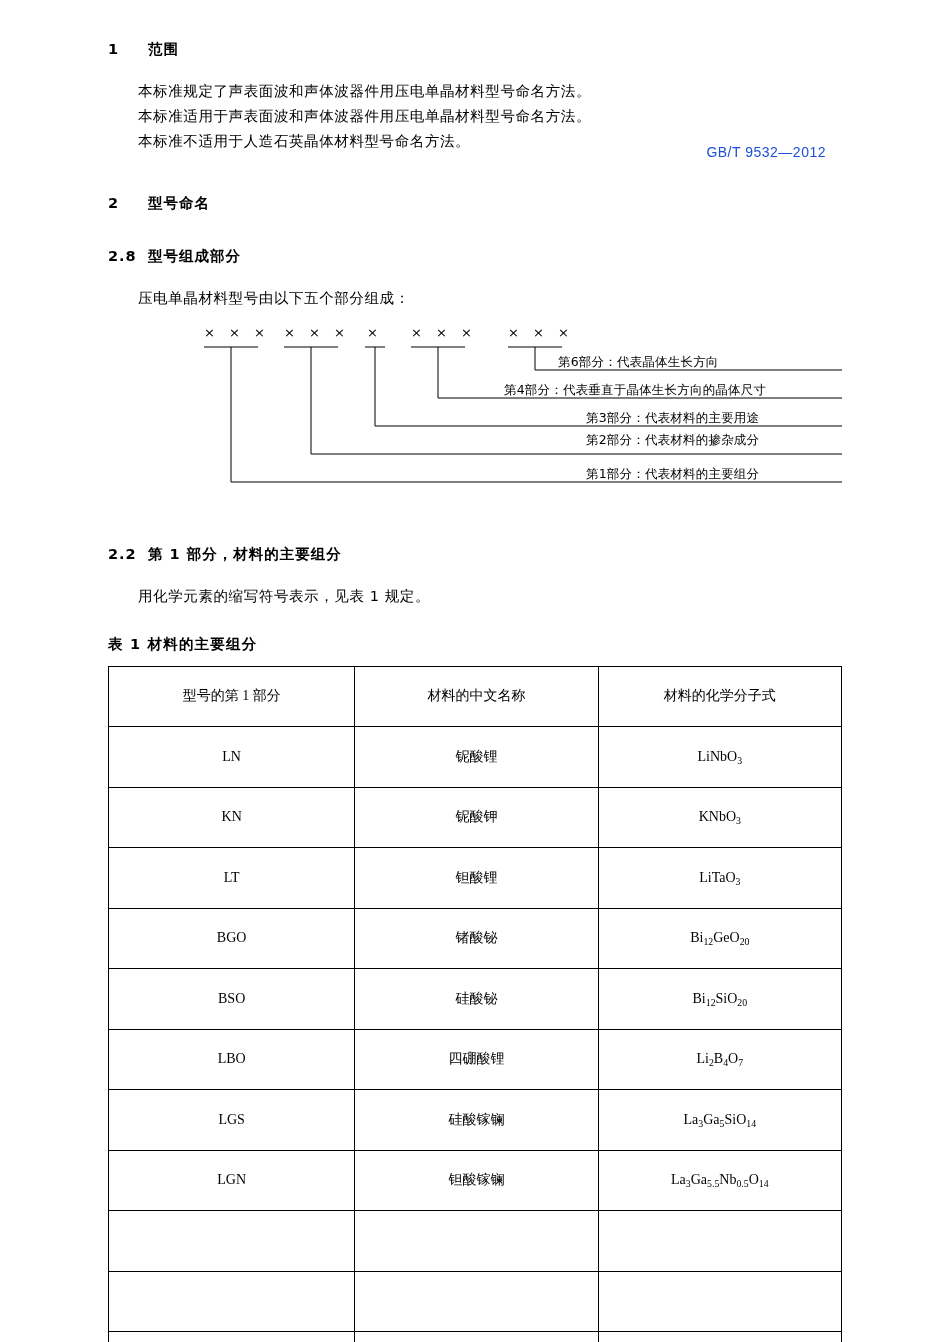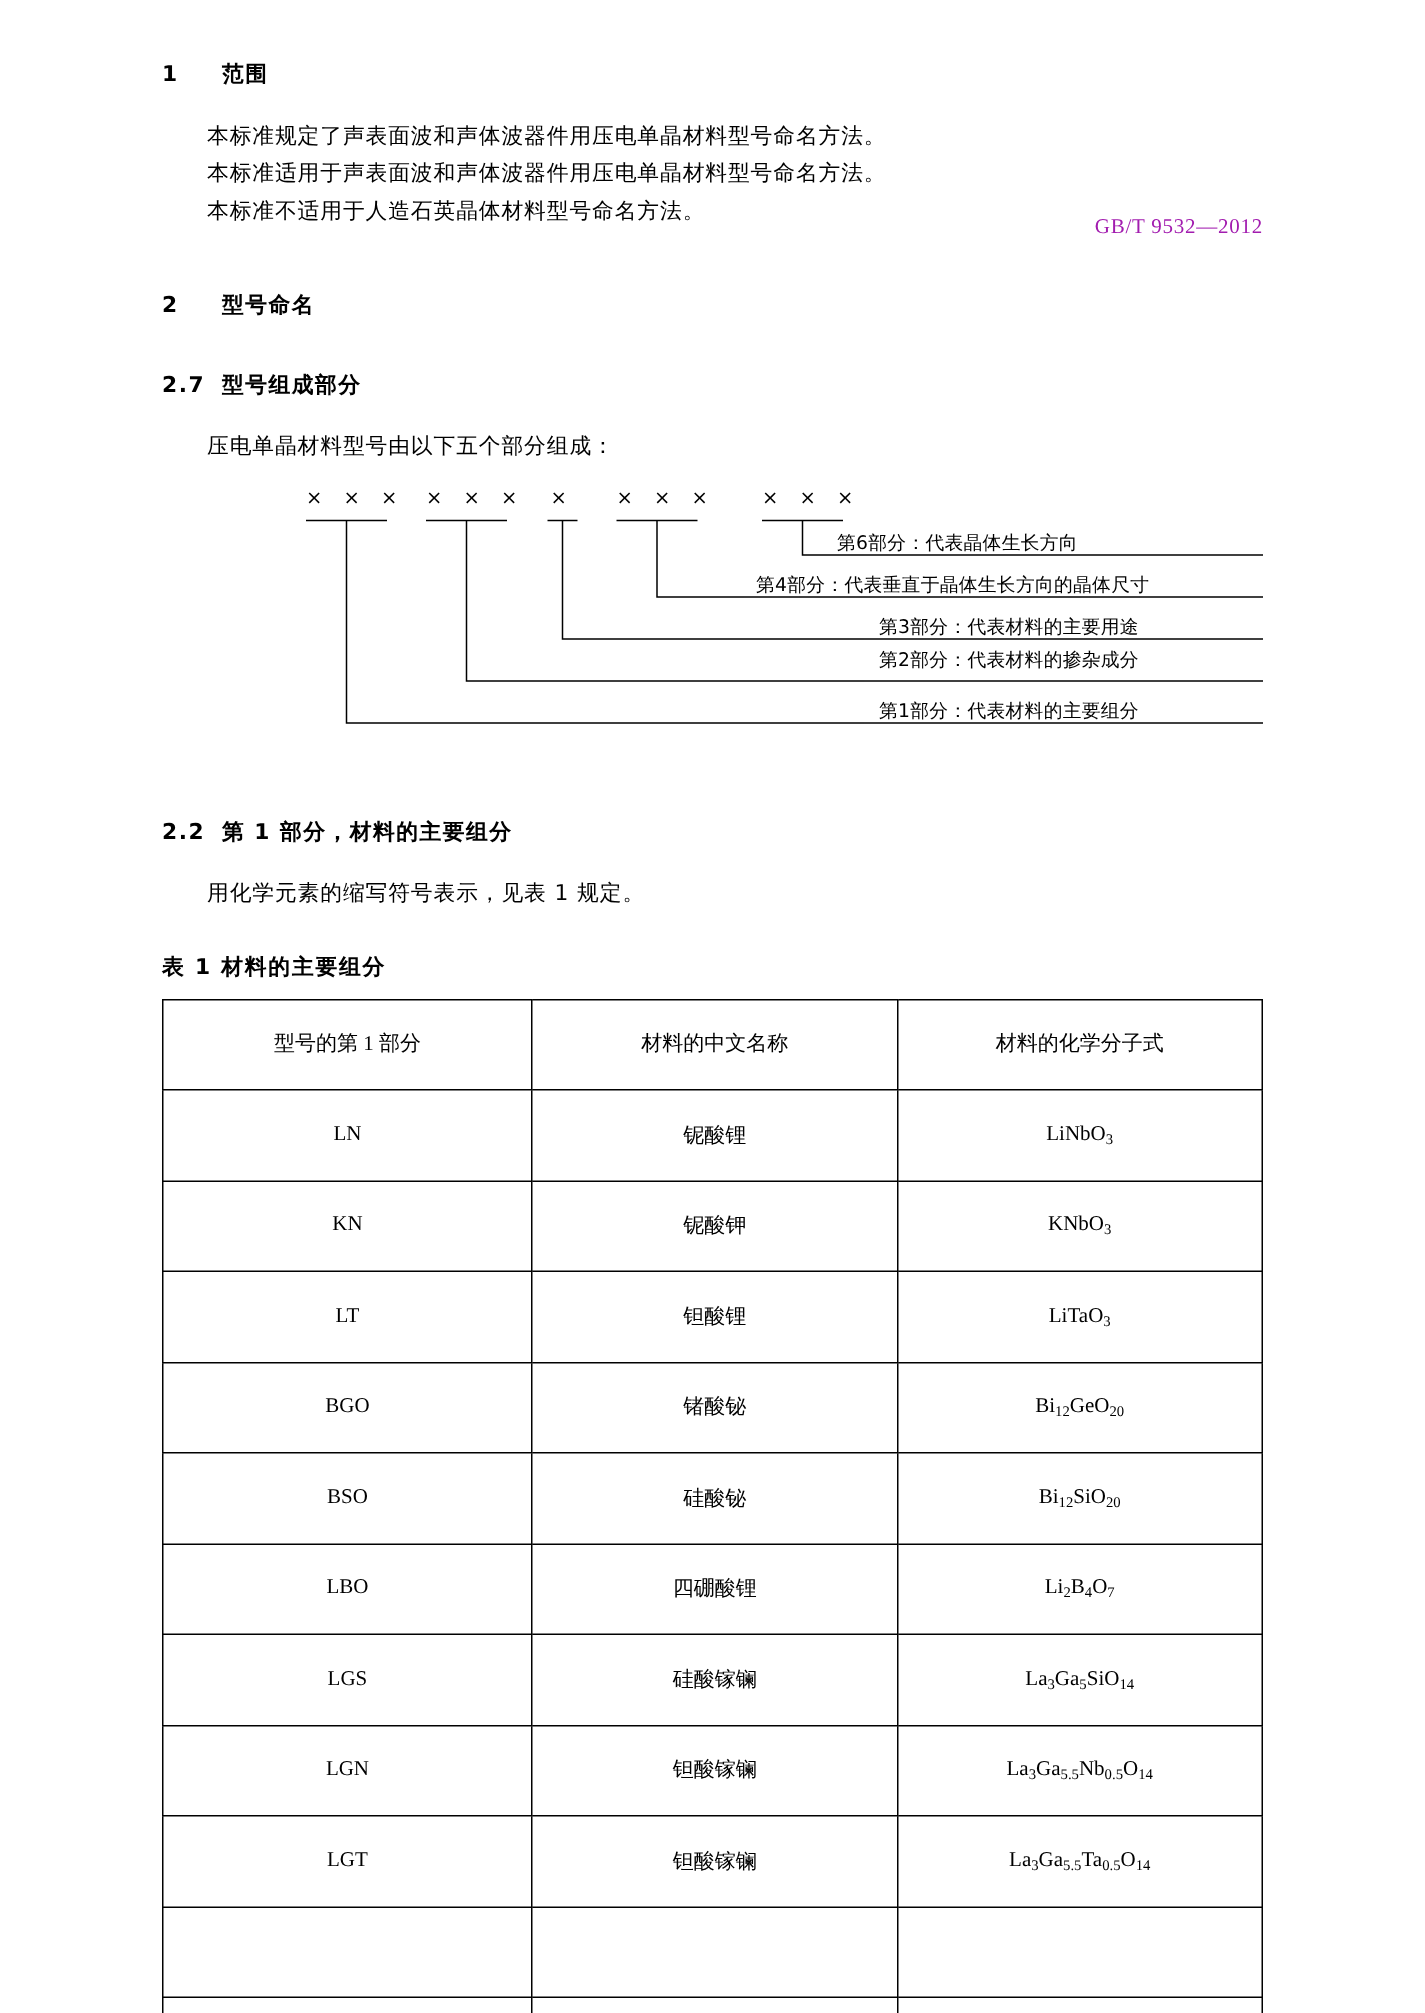--- a/index.html
+++ b/index.html
@@ -18,25 +18,25 @@
   .page {
     position: relative;
     width: 950px;
     height: 1342px;
     box-sizing: border-box;
     padding: 0 108px;
   }
   .header-code {
     position: absolute;
     top: 104px;
-    right: 108px;
-    font-family: Liberation Serif, serif;
+    right: 124px;
+    font-family: Liberation Sans, sans-serif;
     font-size: 14px;
     letter-spacing: 0.5px;
-    color: #a21caf;
+    color: #1d4ed8;
   }
   .doc-title {
     margin-top: 168px;
     text-align: center;
     font-family: "DejaVu Sans", "Liberation Sans", sans-serif;
     font-weight: bold;
     font-size: 23px;
     letter-spacing: 2px;
   }
   .sec-head {
@@ -137,21 +137,21 @@
   </div>
   <div class="body-p first">本标准规定了声表面波和声体波器件用压电单晶材料型号命名方法。</div>
   <div class="body-p" style="margin-top:0">本标准适用于声表面波和声体波器件用压电单晶材料型号命名方法。</div>
   <div class="body-p" style="margin-top:0">本标准不适用于人造石英晶体材料型号命名方法。</div>
 
   <div class="sec-head level1">
     <span class="num">2</span><span>型号命名</span>
   </div>
 
   <div class="sec-head">
-    <span class="num">2.7</span><span>型号组成部分</span>
+    <span class="num">2.8</span><span>型号组成部分</span>
   </div>
   <div class="body-p first">压电单晶材料型号由以下五个部分组成：</div>
 
   <div class="diagram">
     <svg width="734" height="210" viewBox="0 0 734 210">
 
       <line x1="96" y1="22" x2="150" y2="22" stroke="#000" stroke-width="1"></line>
       <line x1="176" y1="22" x2="230" y2="22" stroke="#000" stroke-width="1"></line>
       <line x1="257" y1="22" x2="277" y2="22" stroke="#000" stroke-width="1"></line>
       <line x1="303" y1="22" x2="357" y2="22" stroke="#000" stroke-width="1"></line>
@@ -238,25 +238,20 @@
           <td>LGS</td>
           <td>硅酸镓镧</td>
           <td class="formula">La<sub>3</sub>Ga<sub>5</sub>SiO<sub>14</sub></td>
         </tr>
         <tr>
           <td>LGN</td>
           <td>钽酸镓镧</td>
           <td class="formula">La<sub>3</sub>Ga<sub>5.5</sub>Nb<sub>0.5</sub>O<sub>14</sub></td>
         </tr>
         <tr>
-          <td>LGT</td>
-          <td>钽酸镓镧</td>
-          <td class="formula">La<sub>3</sub>Ga<sub>5.5</sub>Ta<sub>0.5</sub>O<sub>14</sub></td>
-        </tr>
-        <tr>
           <td></td>
           <td></td>
           <td class="formula"></td>
         </tr>
         <tr>
           <td></td>
           <td></td>
           <td class="formula"></td>
         </tr>
         <tr>

